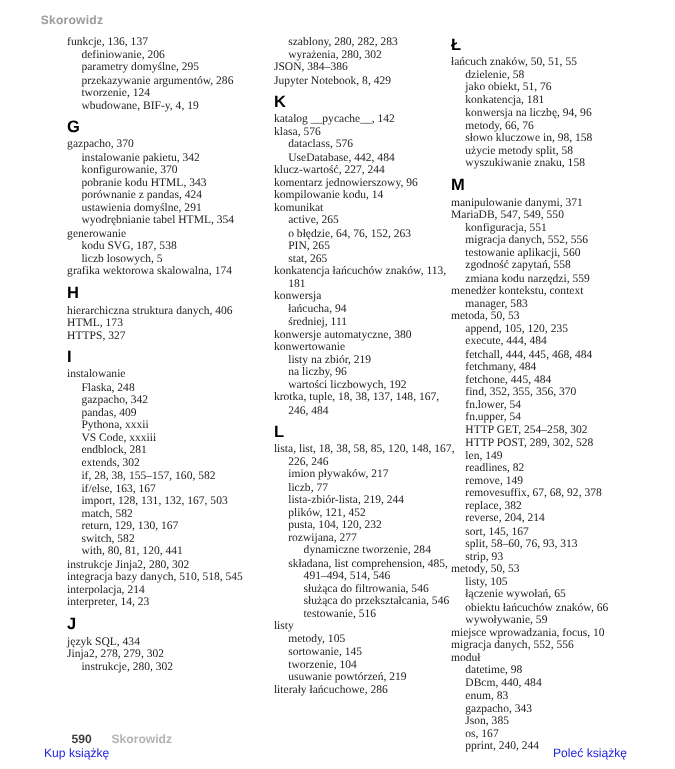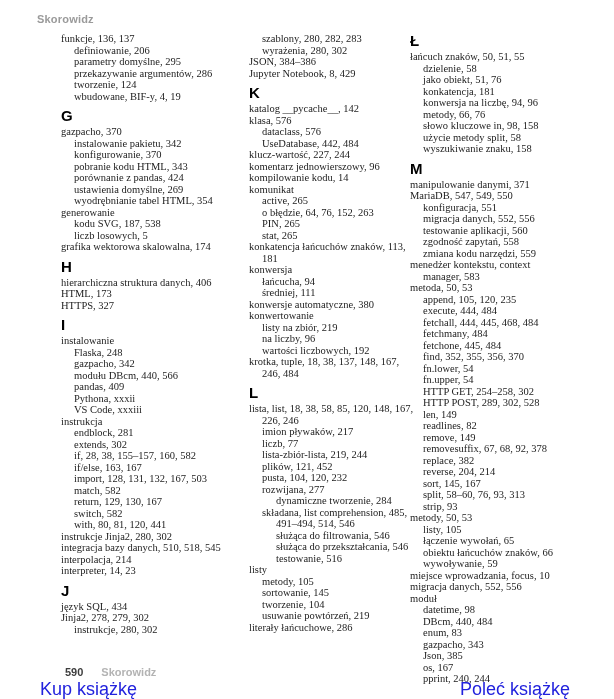--- a/index.html
+++ b/index.html
@@ -35,21 +35,21 @@
   .col > .heading:first-child { margin-top: 1px; }
   .footer-meta {
     position: absolute; left: 37px; top: 666px;
     font-family: "Liberation Sans", sans-serif; font-size: 11px; margin-left: 28px;
   }
   .footer-meta .pagenum { font-weight: bold; color: #3d3d3d; }
   .footer-meta .section { color: #b3b3b3; font-weight: bold; margin-left: 18px; }
   .footer-link {
     position: absolute; top: 679px;
     font-family: "Liberation Sans", sans-serif;
-    font-size: 18px; color: #2222dd; text-decoration: none; cursor: pointer;
+    font-size: 11px; color: #2222dd; text-decoration: none; cursor: pointer;
   }
   .footer-link.left  { left: 40px; }
   .footer-link.right { right: 44px; }
 </style>
 </head>
 <body>
 
 <div class="page-header">Skorowidz</div>
 
 <div class="col col-1">
@@ -58,39 +58,37 @@
     <div class="line i1">parametry domyślne, 295</div>
     <div class="line i1">przekazywanie argumentów, 286</div>
     <div class="line i1">tworzenie, 124</div>
     <div class="line i1">wbudowane, BIF-y, 4, 19</div>
     <div class="heading">G</div>
     <div class="line i0">gazpacho, 370</div>
     <div class="line i1">instalowanie pakietu, 342</div>
     <div class="line i1">konfigurowanie, 370</div>
     <div class="line i1">pobranie kodu HTML, 343</div>
     <div class="line i1">porównanie z pandas, 424</div>
-    <div class="line i1">ustawienia domyślne, 269</div>
+    <div class="line i1">ustawienia domyślne, 291</div>
     <div class="line i1">wyodrębnianie tabel HTML, 354</div>
     <div class="line i0">generowanie</div>
     <div class="line i1">kodu SVG, 187, 538</div>
     <div class="line i1">liczb losowych, 5</div>
     <div class="line i0">grafika wektorowa skalowalna, 174</div>
     <div class="heading">H</div>
     <div class="line i0">hierarchiczna struktura danych, 406</div>
     <div class="line i0">HTML, 173</div>
     <div class="line i0">HTTPS, 327</div>
     <div class="heading">I</div>
     <div class="line i0">instalowanie</div>
     <div class="line i1">Flaska, 248</div>
     <div class="line i1">gazpacho, 342</div>
-    <div class="line i1">modułu DBcm, 440, 566</div>
     <div class="line i1">pandas, 409</div>
     <div class="line i1">Pythona, xxxii</div>
     <div class="line i1">VS Code, xxxiii</div>
-    <div class="line i0">instrukcja</div>
     <div class="line i1">endblock, 281</div>
     <div class="line i1">extends, 302</div>
     <div class="line i1">if, 28, 38, 155–157, 160, 582</div>
     <div class="line i1">if/else, 163, 167</div>
     <div class="line i1">import, 128, 131, 132, 167, 503</div>
     <div class="line i1">match, 582</div>
     <div class="line i1">return, 129, 130, 167</div>
     <div class="line i1">switch, 582</div>
     <div class="line i1">with, 80, 81, 120, 441</div>
     <div class="line i0">instrukcje Jinja2, 280, 302</div>

